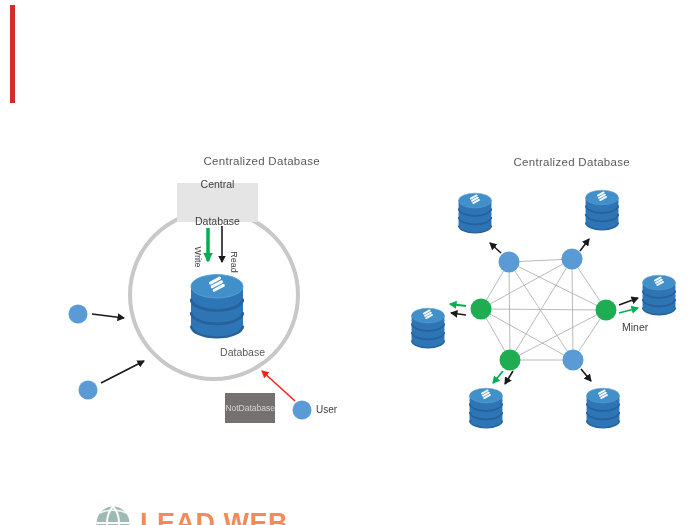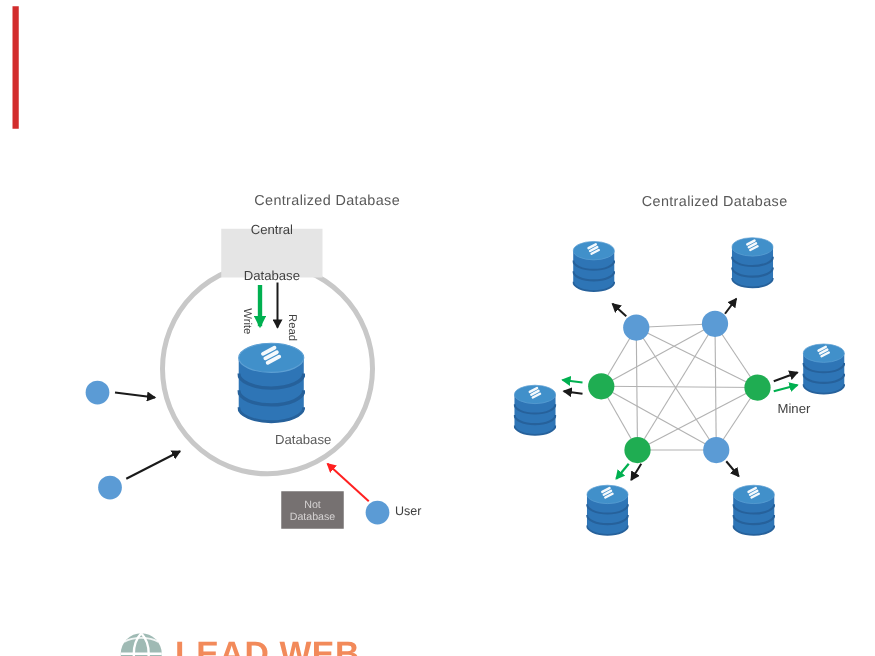--- a/index.html
+++ b/index.html
@@ -30,21 +30,21 @@
   }
   .write-label{left:168px;top:251px;}
   .read-label{left:204px;top:256px;}
   
   .db-label{left:180px;top:346px;width:85px;text-align:right;color:#595959;font-size:10.5px;}
   .user-label{left:316px;top:404px;color:#404040;font-size:10px;}
   .miner-label{left:610px;top:321px;color:#404040;font-size:10.5px;margin-left:12px;}
   
   .not-allowed-box{
     left:225px;top:393px;width:50px;height:30px;background:#767171;
-    display:flex;flex-direction:column;align-items:center;justify-content:center;
+    display:flex;align-items:center;justify-content:flex-end;
     color:#d6d3d3;font-size:8.5px;line-height:10.5px;text-align:center;
   }
   
   svg.scene{left:0;top:0;width:700px;height:525px;}
   
   .logo{left:95px;top:505px;height:60px;display:flex;align-items:flex-start;}
   .logo-text{
     margin-left:9px;color:#f28a5a;font-size:27px;font-weight:800;
     letter-spacing:.5px;line-height:36px;white-space:nowrap;
   }

